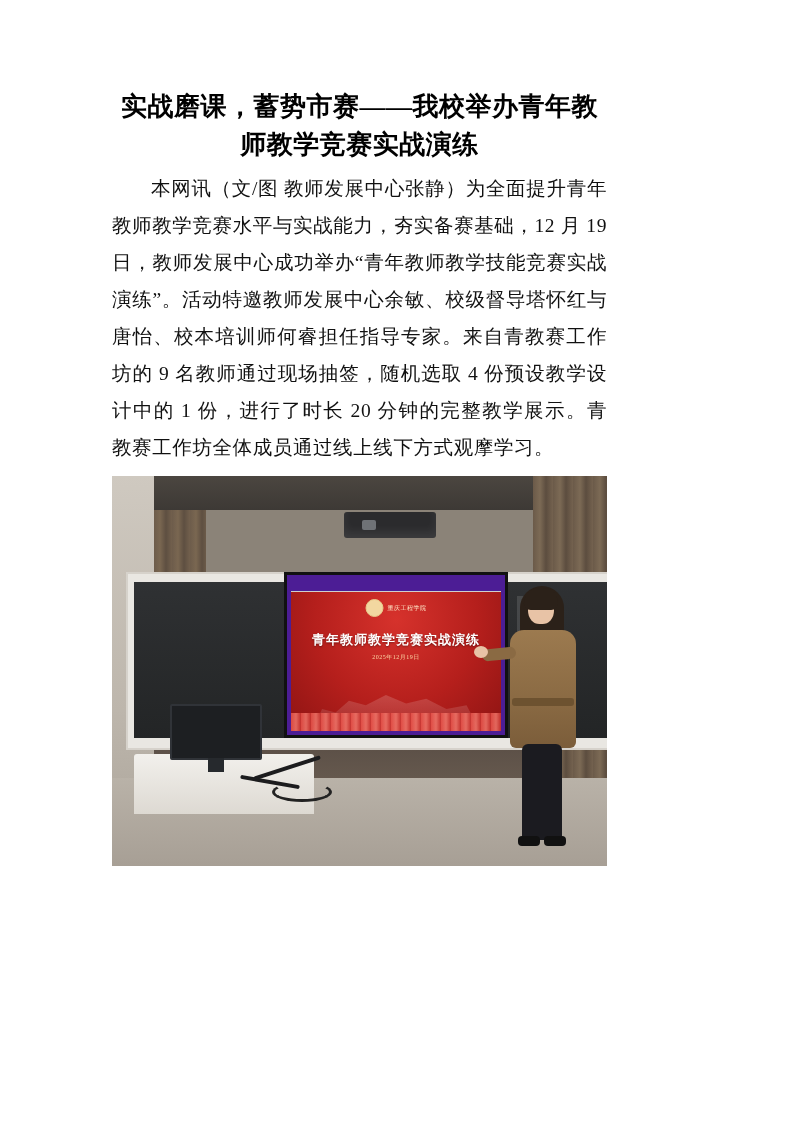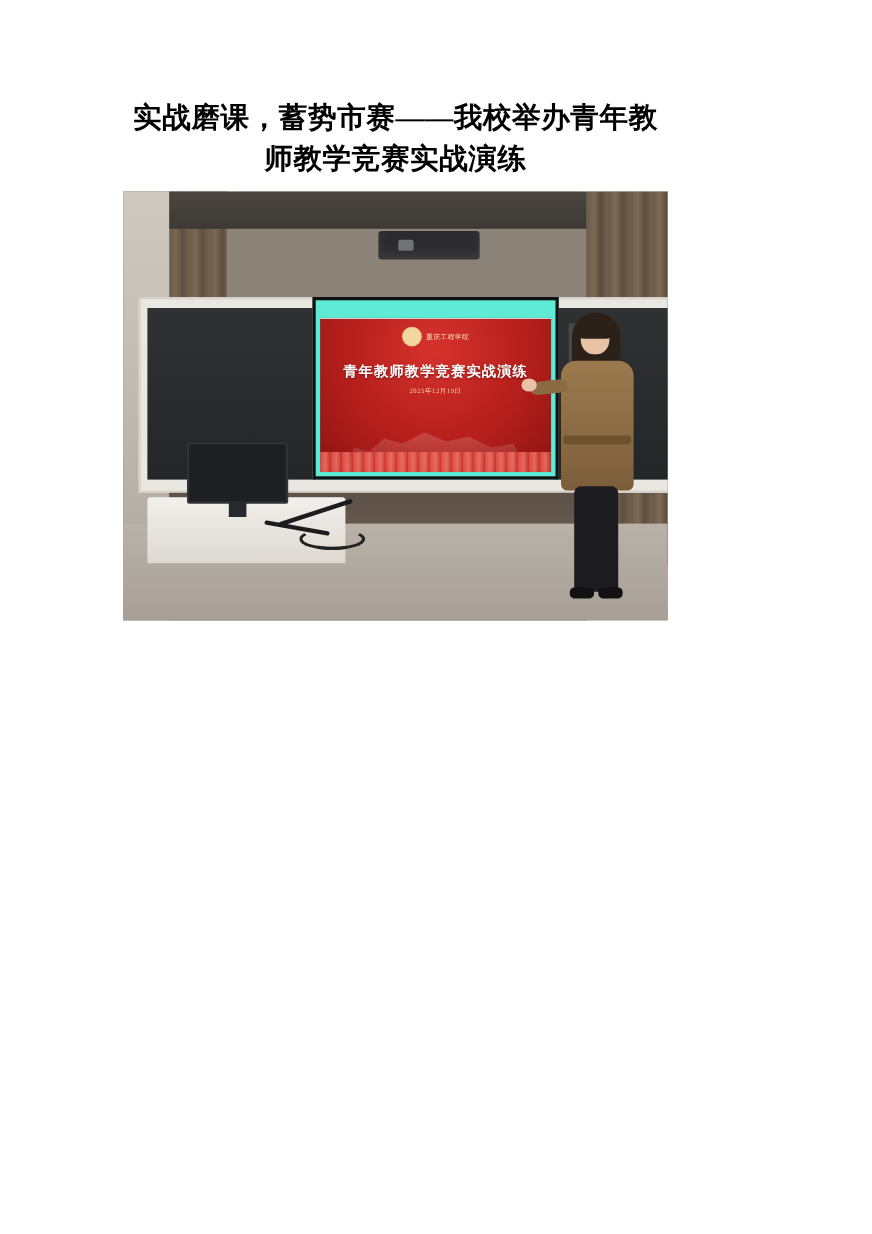--- a/index.html
+++ b/index.html
@@ -111,21 +111,21 @@
   .board-dark-right {
     position: absolute;
     left: 392px; top: 106px;
     width: 148px; height: 156px;
     background: linear-gradient(180deg,#2f3133,#232526);
   }
   .screen {
     position: absolute;
     left: 172px; top: 96px;
     width: 224px; height: 166px;
-    background: #5eead4;
+    background: #4c1d95;
     border: 3px solid #111;
     box-sizing: border-box;
   }
   .slide {
     position: absolute;
     left: 4px; top: 16px;
     right: 4px; bottom: 4px;
     background: radial-gradient(ellipse at 50% 20%, #d6322c 0%, #b51f1c 55%, #8e1413 100%);
     overflow: hidden;
   }
@@ -326,20 +326,21 @@
     background: rgba(255,255,255,0.12);
   }
 </style>
 </head>
 <body>
 
 <div class="page">
 
   <h1 class="doc-title">实战磨课，蓄势市赛——我校举办青年教师教学竞赛实战演练</h1>
 
+  <p class="para">本网讯（文/图 教师发展中心张静）为全面提升青年教师教学竞赛水平与实战能力，夯实备赛基础，12 月 19 日，教师发展中心成功举办“青年教师教学技能竞赛实战演练”。活动特邀教师发展中心余敏、校级督导塔怀红与唐怡、校本培训师何睿担任指导专家。来自青教赛工作坊的 9 名教师通过现场抽签，随机选取 4 份预设教学设计中的 1 份，进行了时长 20 分钟的完整教学展示。青教赛工作坊全体成员通过线上线下方式观摩学习。</p>
 
   <div class="figure">
     <div class="photo">
       <div class="wall-left"></div>
       <div class="wall-panel-wood-l"></div>
       <div class="wall-panel-wood-r"></div>
       <div class="ceiling-band"></div>
       <div class="projector"></div>
       <div class="projector-lens"></div>
 

